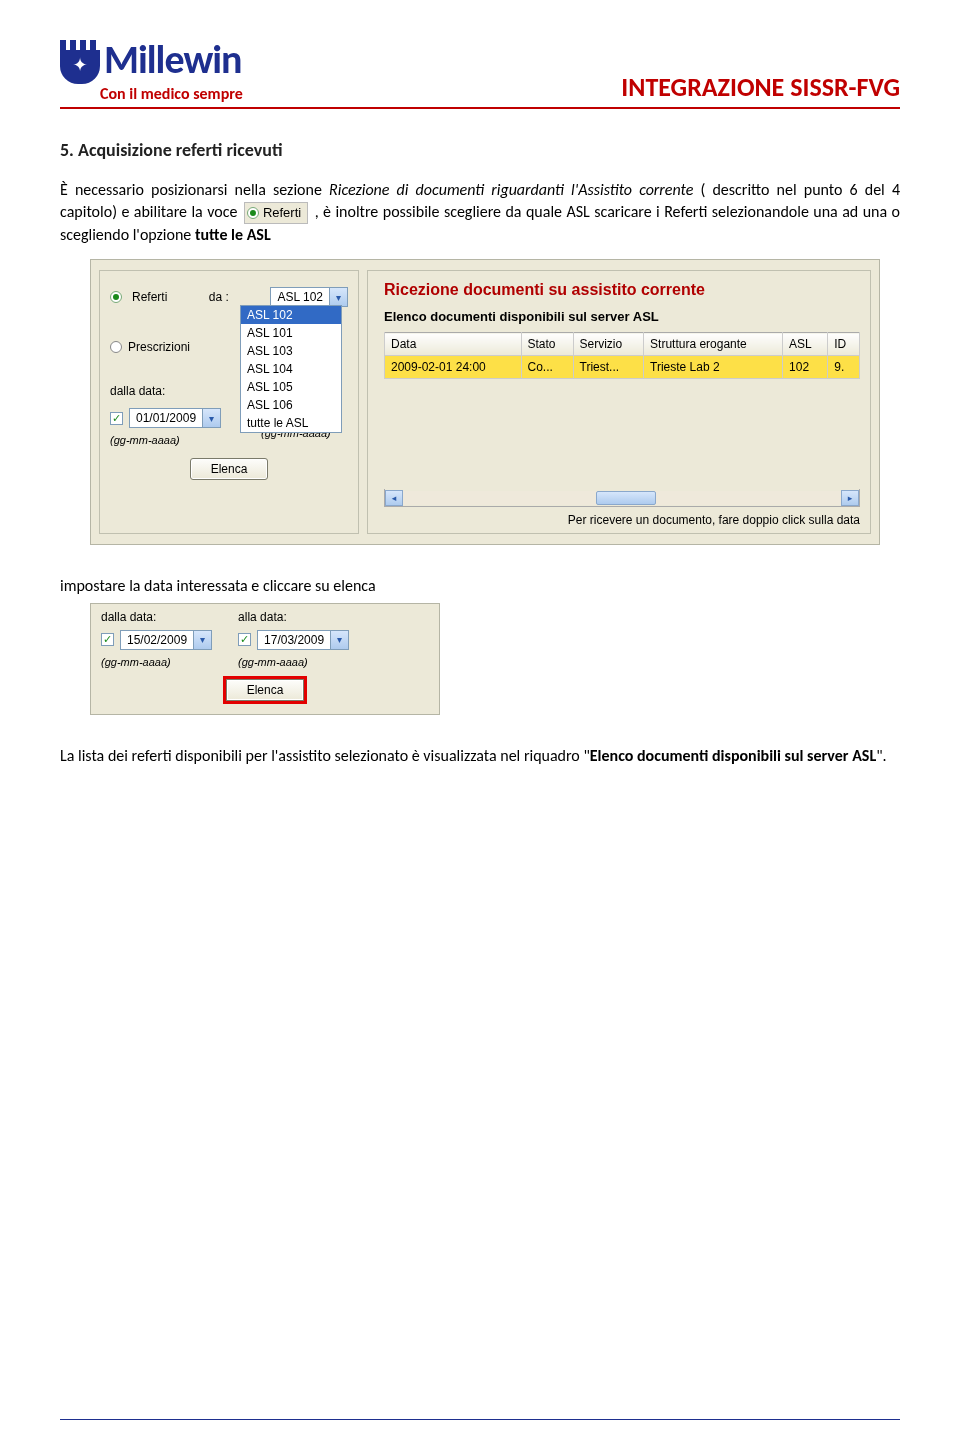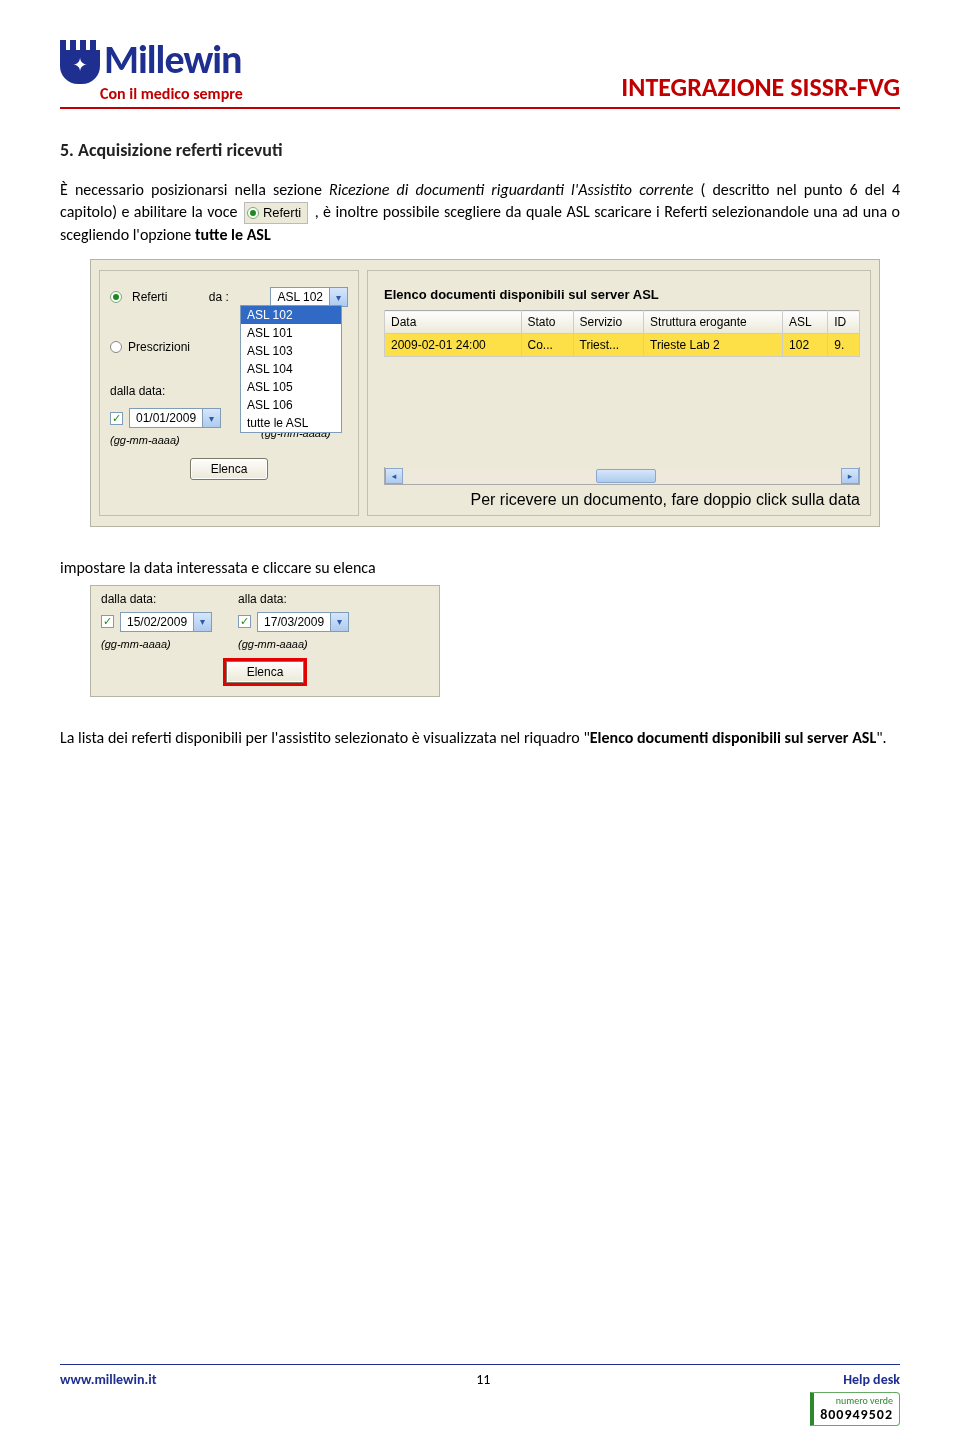--- a/index.html
+++ b/index.html
@@ -119,21 +119,21 @@
   .tbl { border: 1px solid #aaa; width: 100%; background: #fde047; border-collapse: collapse; font-size: 12px; }
   .tbl th, .tbl td { border: 1px solid #ccc; padding: 4px 6px; text-align: left; font-weight: normal; }
   .tbl th {
     background: linear-gradient(#fefefe,#ece9d8);
     border-top: none;
   }
   .scrollbar-row { display:flex; align-items:center; border:1px solid #aaa; border-top:none; background:#ece9d8; height:18px; }
   .sb-btn { width:18px; height:16px; background:linear-gradient(#d6e6fb,#aecbee); border:1px solid #8aa8cc; display:flex; align-items:center; justify-content:center; font-size:9px; color:#2a5aaa;}
   .sb-track { flex:1; height:14px; background:#efe9db; position:relative; }
   .sb-thumb { position:absolute; left:44%; top:0; height:14px; width:60px; background:linear-gradient(#d6e6fb,#aecbee); border:1px solid #8aa8cc; border-radius:2px;}
-  .note-below { font-size: 16px; margin-top: 6px; text-align:right; }
+  .note-below { font-size: 12px; margin-top: 6px; text-align:right; }
   
   .panel2 { width: 350px; margin: 6px 0 30px 30px; padding: 6px 10px 10px 10px; }
   .cols { display:flex; gap: 26px; }
   .elenca-hi { border: 3px solid #e20000; display:inline-block; padding:0; margin-top:8px; }
   
   .footer {
     position: absolute; left: 60px; right: 60px; bottom: 28px;
   }
   .footer-rule { border:none; border-top:1.5px solid #1e2f8f; margin-bottom:6px; }
   .footer-row { display:flex; justify-content:space-between; align-items:flex-start; font-size:14px; }
@@ -227,20 +227,21 @@
             <div class="hint">(gg-mm-aaaa)</div>
           </div>
         </div>
         <div style="text-align:center; margin-top:12px;">
           <span class="btn">Elenca</span>
         </div>
       </div>
     </div>
 
     <div class="right-group">
+      <div class="panel-title">Ricezione documenti su assistito corrente</div>
       <div style="margin-top:6px; font-weight:700; font-size:13px;">Elenco documenti disponibili sul server ASL</div>
       <table class="tbl" style="margin-top:8px;">
         <thead>
             <tr>
           <th>Data</th>
           <th>Stato</th>
           <th>Servizio</th>
           <th>Struttura erogante</th>
           <th>ASL</th>
           <th>ID</th>
@@ -302,26 +303,15 @@
       </span>
     </div>
   </div>
 
   <p class="para" style="margin-top:28px;">
     <span>La lista dei referti disponibili per l'assistito selezionato è visualizzata nel riquadro "</span><span class="bold">Elenco documenti disponibili sul server ASL</span><span>".</span>
   </p>
 
   <div class="footer">
     <hr class="footer-rule">
-    <div class="footer-row">
-      <div class="fw">www.millewin.it</div>
-      <div>11</div>
-      <div style="text-align:right;">
-        <div class="helpdesk">Help desk</div>
-        <div class="numverde">
-          <div>numero verde</div>
-          <div class="num">800949502</div>
-        </div>
-      </div>
-    </div>
   </div>
 
 </div>
 
 </body></html>

